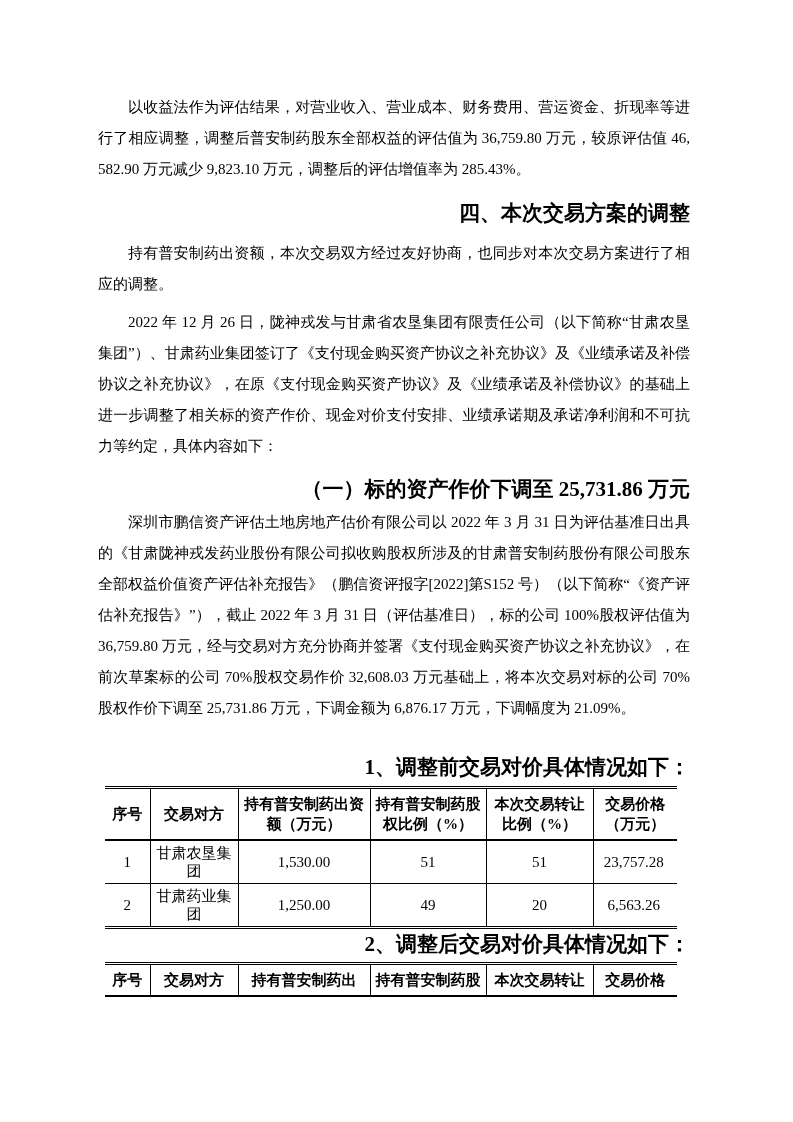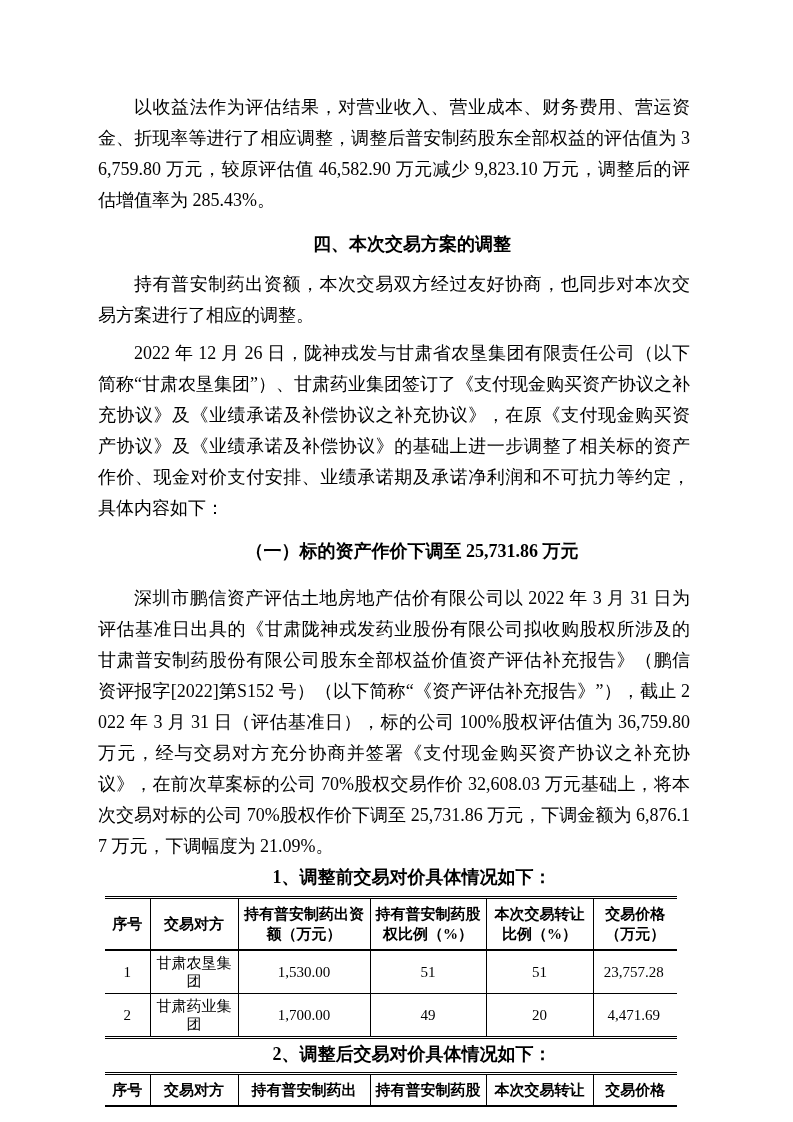--- a/index.html
+++ b/index.html
@@ -14,39 +14,39 @@
     margin: 0 auto;
     background: #ffffff;
     color: #000000;
     font-family: "Liberation Serif", "DejaVu Serif", serif;
     box-sizing: border-box;
     padding: 92px 103px 0 98px;
     overflow: hidden;
   }
   .body-para {
     margin: 0;
-    font-size: 18px;
+    font-size: 15px;
     line-height: 31px;
     text-align: justify;
     text-indent: 2em;
     word-break: break-all;
   }
   .heading {
     margin: 0;
-    font-size: 18px;
+    font-size: 21px;
     line-height: 31px;
     font-weight: bold;
     text-indent: 2em;
-    text-align: center;
+    text-align: right;
   }
   .h-sec4   { margin-top: 13px; margin-bottom: 9px; }
   .p-after-h { margin-top: 0; }
   .p-agreement { margin-top: 7px; }
-  .h-sub1   { margin-top: 12px; margin-bottom: 16px; }
-  .h-tbl1   { margin-top: 0; margin-bottom: 3px; }
+  .h-sub1   { margin-top: 12px; margin-bottom: 2px; }
+  .h-tbl1   { margin-top: 28px; margin-bottom: 3px; }
   .h-tbl2   { margin-top: 0; margin-bottom: 2px; }
 
   table.data-table {
     table-layout: fixed;
     border-collapse: collapse;
     width: 572px;
     margin-left: 7px;
     font-size: 15px;
     border-top: 3px double #000;
     border-bottom: 3px double #000;
@@ -136,24 +136,24 @@
         <td>1</td>
         <td>甘肃农垦集团</td>
         <td>1,530.00</td>
         <td>51</td>
         <td>51</td>
         <td class="money">23,757.28</td>
       </tr>
       <tr class="data-row">
         <td>2</td>
         <td>甘肃药业集团</td>
-        <td>1,700.00</td>
+        <td>1,250.00</td>
         <td>49</td>
         <td>20</td>
-        <td class="money">4,471.69</td>
+        <td class="money">6,563.26</td>
       </tr>
     </tbody>
   </table>
 
   <h4 class="heading h-tbl2">2、调整后交易对价具体情况如下：</h4>
 
   <table class="partial-table">
     <colgroup>
       <col style="width:45px">
       <col style="width:88px">

